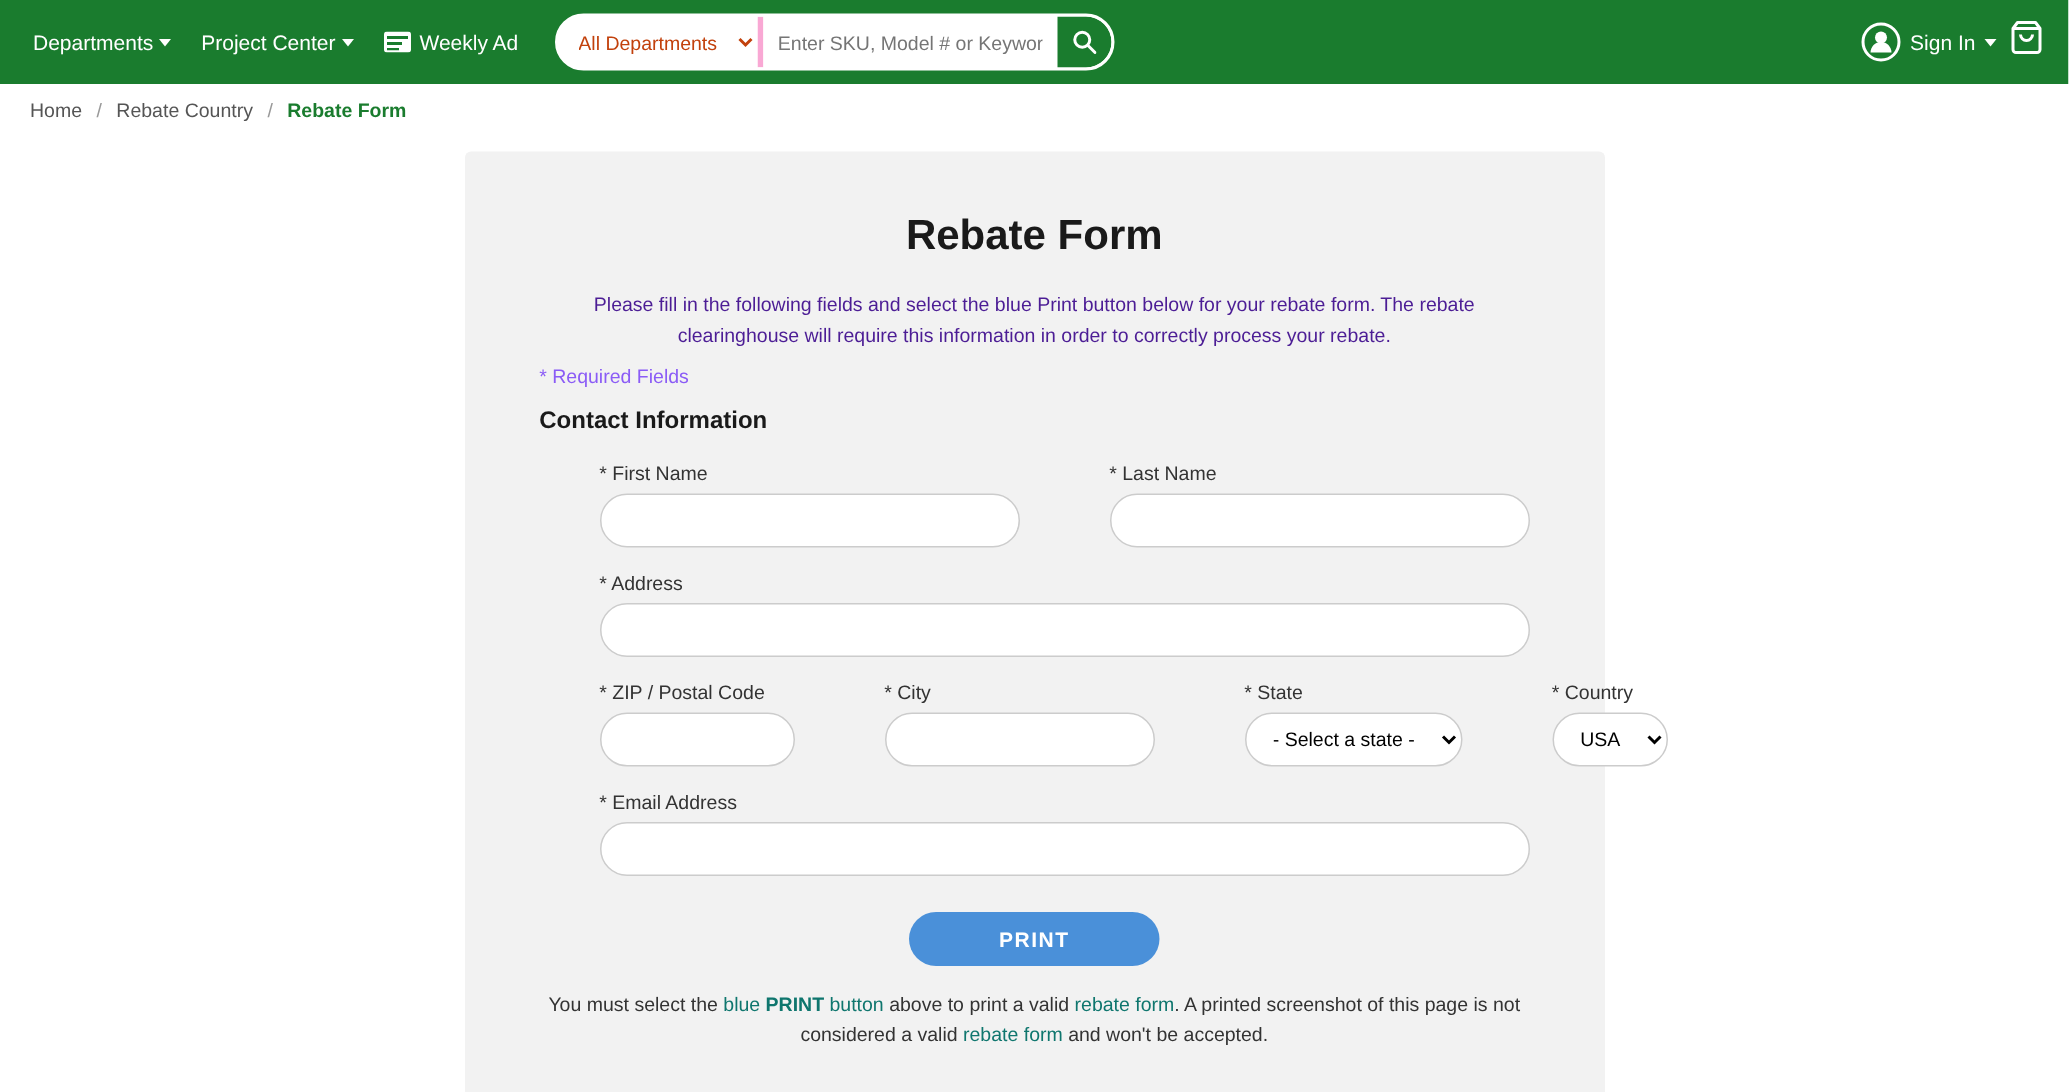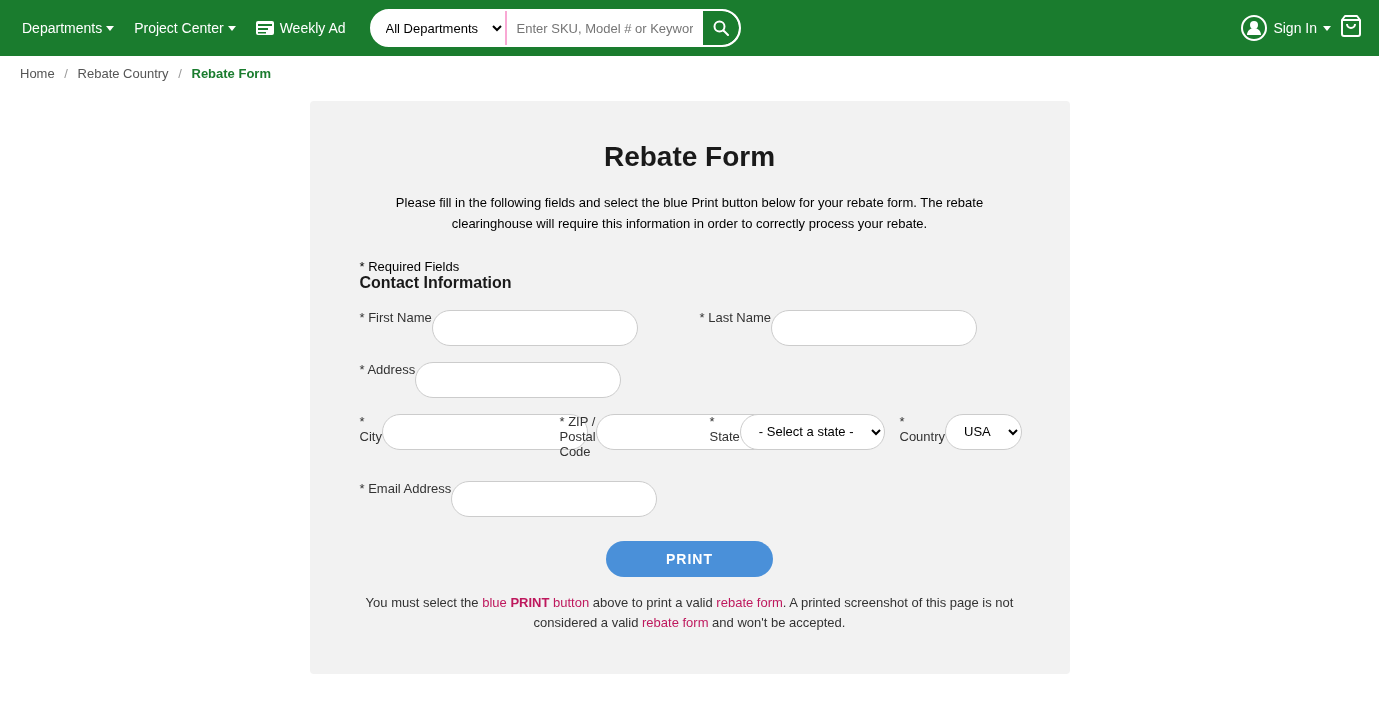--- a/index.html
+++ b/index.html
@@ -39,26 +39,26 @@
       align-items: center;
       flex: 1;
       max-width: 720px;
       margin-left: 10px;
     }
     .search-department-select {
       border: none;
       border-radius: 20px 0 0 20px;
       padding: 6px 10px;
       background: #fff;
-      color: #000000;
+      color: #c2410c;
       font-size: 13px;
       height: 34px;
       cursor: pointer;
       outline: none;
-      border-right: 2px solid #f9a8d4;
+      border-right: 4px solid #f9a8d4;
     }
     .search-input {
       border: none;
       flex: 1;
       padding: 6px 10px;
       font-size: 13px;
       height: 34px;
       outline: none;
       color: #666;
     }
@@ -138,42 +138,45 @@
     .form-title {
       text-align: center;
       font-size: 28px;
       font-weight: bold;
       color: #1a1a1a;
       margin-bottom: 20px;
     }
     .form-description {
       text-align: center;
       font-size: 13px;
-      color: #000000;
-      margin-bottom: 24px;
+      color: #4c1d95;
+      margin-bottom: 8px;
       line-height: 1.6;
     }
     .required-fields-note {
-      color: #000000;
-      font-size: 13px;
+      color: #8b5cf6;
+      font-size: 13px;
+      margin-bottom: 14px;
     }
     .section-title {
       font-size: 16px;
       font-weight: bold;
       color: #1a1a1a;
       margin-bottom: 18px;
     }
     .form-row {
       display: flex;
       gap: 20px;
       margin-bottom: 16px;
     }
     .form-field {
       display: flex;
+      flex-direction: column;
       flex: 1;
+      margin-left: 40px;
     }
     .form-field label {
       font-size: 13px;
       color: #333;
       margin-bottom: 6px;
     }
     .form-field input, .form-field select {
       border: 1px solid #ccc;
       border-radius: 20px;
       padding: 8px 14px;
@@ -197,21 +200,21 @@
       font-weight: bold;
       letter-spacing: 1px;
       cursor: pointer;
     }
     .print-note {
       text-align: center;
       font-size: 13px;
       color: #333;
       line-height: 1.6;
     }
-    .print-note .blue { color: #be185d; }
+    .print-note .blue { color: #0f766e; }
     .print-note strong { font-weight: bold; }
     .zip-field { max-width: 130px; }
     .city-field { max-width: 180px; }
     .state-field { max-width: 170px; }
     .country-field { max-width: 170px; }
 
     
     .wa-icon {
       display: inline-flex;
       align-items: center;
@@ -308,26 +311,26 @@
     </div>
 
     <div class="form-row">
       <div class="form-field full-width">
         <label>* Address</label>
         <input type="text" style="">
       </div>
     </div>
 
     <div class="form-row">
+      <div class="form-field zip-field">
+        <label>* ZIP / Postal Code</label>
+        <input type="text" style="">
+      </div>
       <div class="form-field city-field">
         <label>* City</label>
-        <input type="text" style="">
-      </div>
-      <div class="form-field zip-field">
-        <label>* ZIP / Postal Code</label>
         <input type="text" style="">
       </div>
       <div class="form-field state-field">
         <label>* State</label>
         <select>
           <option>- Select a state -</option>
         </select>
       </div>
       <div class="form-field country-field">
         <label>* Country</label>

